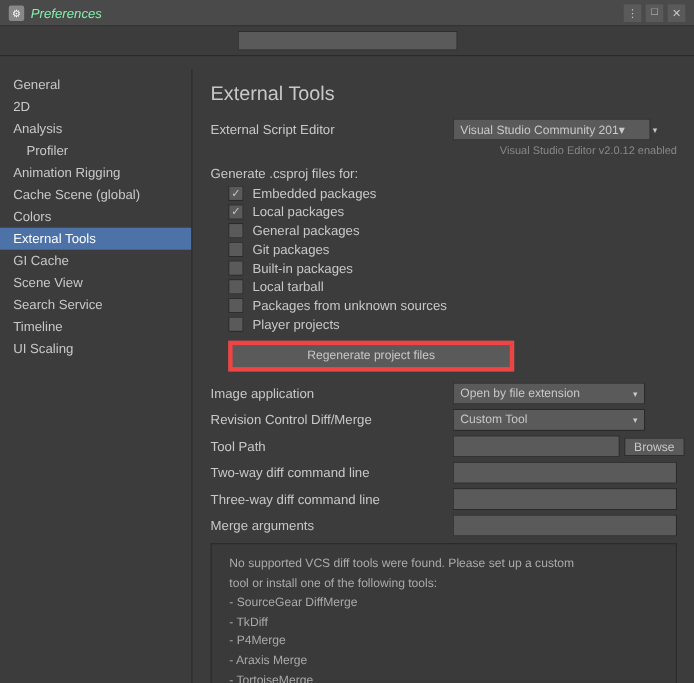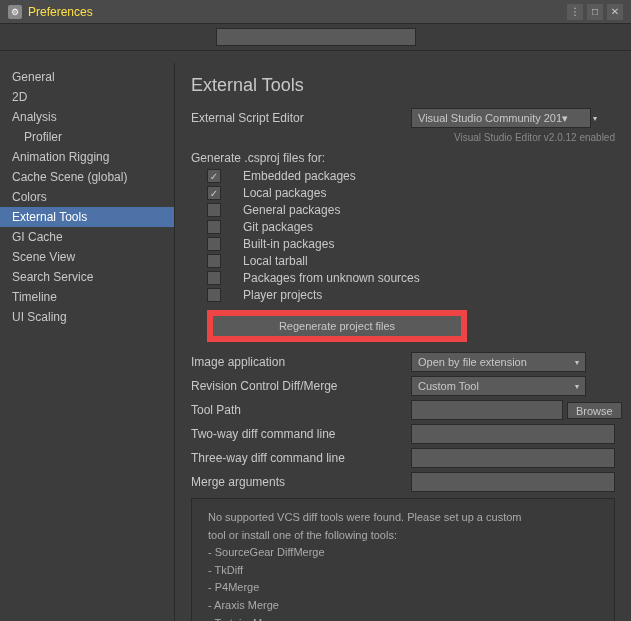--- a/index.html
+++ b/index.html
@@ -34,21 +34,22 @@
       background: #888;
       border-radius: 2px;
       display: flex;
       align-items: center;
       justify-content: center;
       font-size: 9px;
       color: white;
     }
     .title-bar-title {
       font-size: 12px;
-      color: #fde047;
+      color: #86efac;
+      font-style: italic;
     }
     .title-bar-controls {
       display: flex;
       gap: 4px;
     }
     .title-bar-btn {
       width: 16px;
       height: 16px;
       background: #5a5a5a;
       border: none;
@@ -186,21 +187,21 @@
 
     
     .checkbox-list {
       margin-left: 16px;
       margin-bottom: 8px;
     }
     .checkbox-row {
       display: flex;
       align-items: center;
       margin-bottom: 3px;
-      gap: 22px;
+      gap: 8px;
     }
     .checkbox-row label {
       font-size: 12px;
       color: #c8c8c8;
     }
     .cb {
       width: 14px;
       height: 14px;
       background: #5a5a5a;
       border: 1px solid #2a2a2a;
@@ -214,21 +215,21 @@
       font-size: 10px;
       color: #c8c8c8;
     }
 
     
     .regen-btn {
       display: block;
       width: 260px;
       margin-left: 16px;
       background: #5a5a5a;
-      border: 6px solid #ef4444;
+      border: 4px solid #ef4444;
       color: #c8c8c8;
       font-size: 11px;
       padding: 4px 8px;
       text-align: center;
       cursor: pointer;
       margin-bottom: 10px;
     }
 
     
     .text-input {

